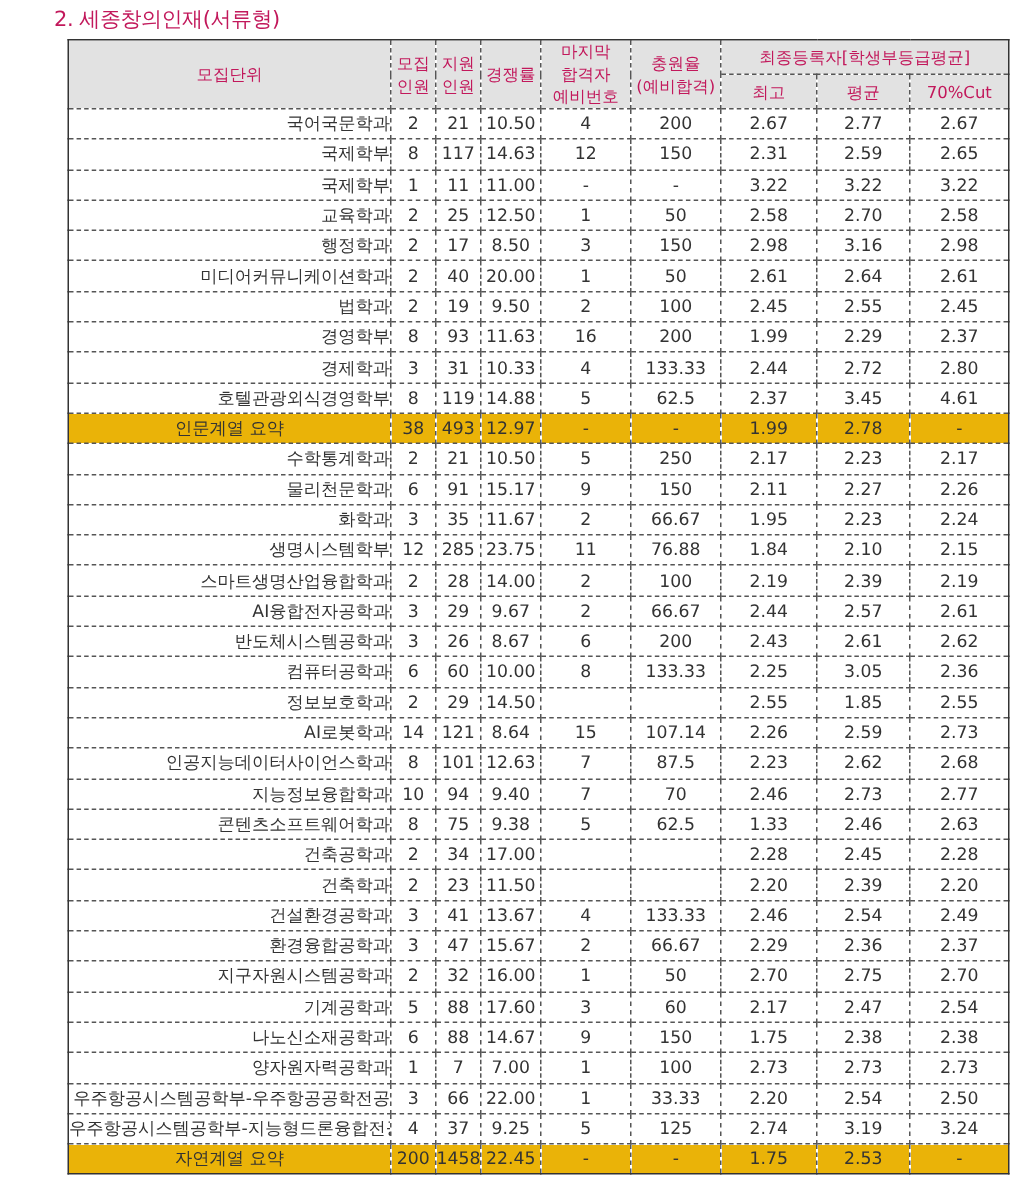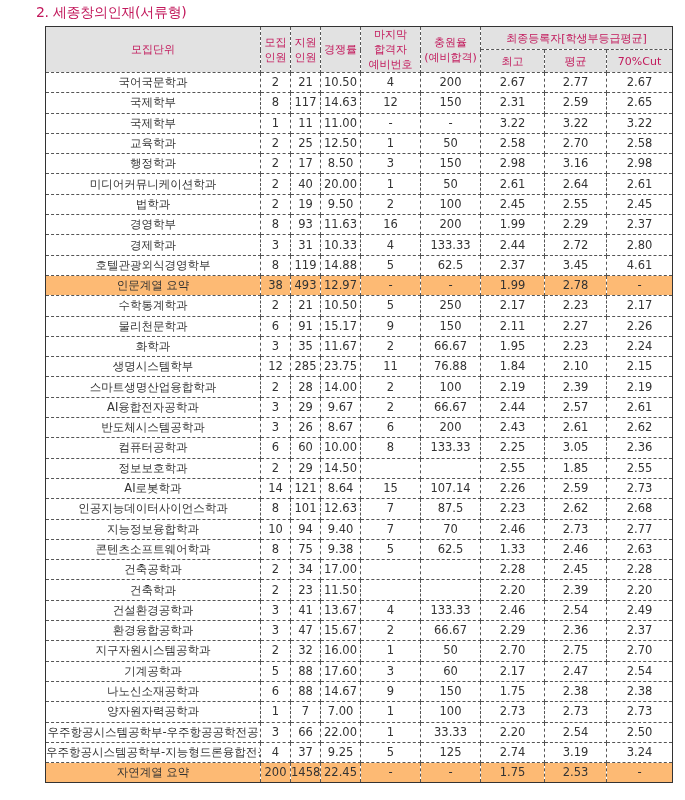--- a/index.html
+++ b/index.html
@@ -8,22 +8,22 @@
   .section-title { position: absolute; left: 6px; top: 4px; font-size: 14px; color: #c2185b;
                    letter-spacing: -0.3px; margin-left: 30px; }
   table.t { position: absolute; left: 45px; top: 26px; border-collapse: collapse; table-layout: fixed;
             width: 627px; font-size: 11.5px; }
   table.t td, table.t th { border: 1px dashed #555; padding: 0; height: 19.3px; line-height: 15px;
             overflow: hidden; white-space: nowrap; }
   table.t { border: 1.2px solid #333; }
   th { background: #e2e2e2; color: #c2185b; font-weight: normal; font-size: 11px; line-height: 13px;
        text-align: center; }
   td { text-align: center; color: #333; }
-  td.name { text-align: center; padding-left: 5px; }
-  tr.summary td { background: #fdba74; }
+  td.name { text-align: right; padding-left: 5px; }
+  tr.summary td { background: #eab308; }
   tr.summary td.name { text-align: center; padding-left: 0; }
   .hdr-tall th { height: 22px; }
 </style>
 </head>
 <body>
 
 <div class="section-title">2. 세종창의인재(서류형)</div>
 
 <table class="t">
   <colgroup>

